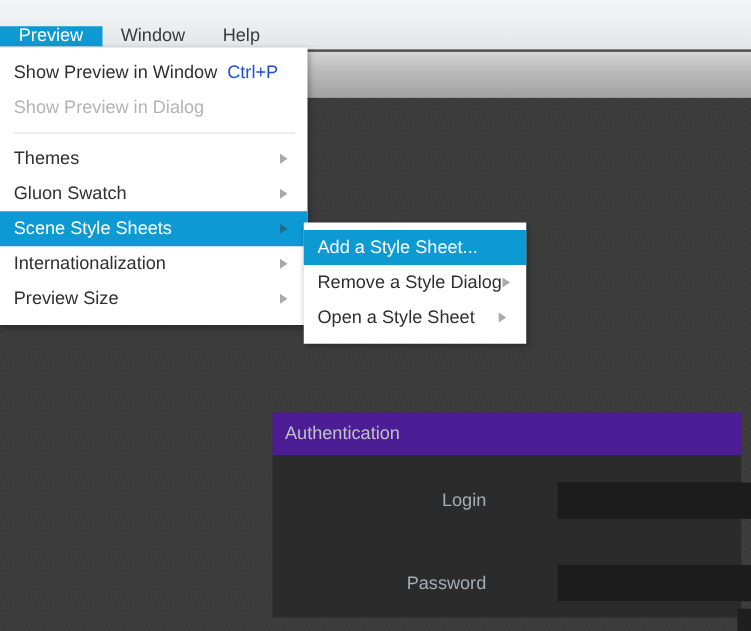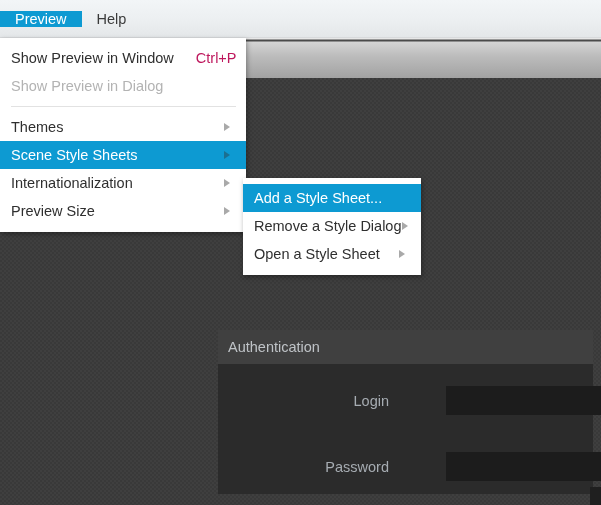--- a/index.html
+++ b/index.html
@@ -48,21 +48,21 @@
 
   
   .menubar {
     position: absolute;
     left: 0;
     top: 0;
     width: 601px;
     height: 38px;
     background: linear-gradient(to bottom, #f2f5f7 0%, #eceff1 55%, #e4e7e9 100%);
     display: flex;
-    align-items: center;
+    align-items: flex-end;
     box-sizing: border-box;
     border-bottom: 1px solid #d8dadc;
   }
   .menubar-item {
     display: flex;
     align-items: center;
     padding: 0 15px;
     font-size: 14.5px;
     color: #3a3a3a;
     cursor: default;
@@ -100,22 +100,22 @@
   }
   .menu-item.disabled {
     color: #b3b3b3;
   }
   .menu-item.selected {
     background: #0d9ad2;
     color: #ffffff;
   }
   .menu-item .label { flex: 0 0 auto; }
   .menu-item .accel {
-    margin-left: 22px;
-    color: #be185d;
+    margin-left: 8px;
+    color: #1d4ed8;
     font-size: 14.5px;
   }
   .menu-item .spacer { flex: 1 1 auto; }
   .arrow {
     width: 0;
     height: 0;
     border-top: 4.5px solid transparent;
     border-bottom: 4.5px solid transparent;
     border-left: 6px solid #a9a9a9;
     margin-right: 2px;
@@ -148,21 +148,21 @@
     left: 218px;
     top: 330px;
     width: 375px;
     height: 164px;
     background: #2b2b2b;
     box-sizing: border-box;
     z-index: 10;
   }
   .auth-title {
     height: 34px;
-    background: #404040;
+    background: #4c1d95;
     display: flex;
     align-items: center;
     padding-left: 10px;
     box-sizing: border-box;
     font-size: 14.5px;
     color: #bfc3c7;
     user-select: none;
   }
   .auth-body {
     position: relative;
@@ -217,20 +217,23 @@
 
   <div class="canvas-bg"></div>
 
   <div class="toolbar"></div>
 
   <div class="menubar">
     <div class="menubar-item active">
       <span>Preview</span>
     </div>
     <div class="menubar-item">
+      <span>Window</span>
+    </div>
+    <div class="menubar-item">
       <span>Help</span>
     </div>
   </div>
 
   <div class="dropdown">
 
     <div class="menu-item">
       <span class="label">Show Preview in Window</span>
       <span class="accel">Ctrl+P</span>
     </div>
@@ -240,20 +243,25 @@
     </div>
 
     <div class="separator"></div>
 
     <div class="menu-item">
       <span class="label">Themes</span>
       <span class="spacer"></span>
       <span class="arrow"></span>
     </div>
 
+    <div class="menu-item">
+      <span class="label">Gluon Swatch</span>
+      <span class="spacer"></span>
+      <span class="arrow"></span>
+    </div>
 
     <div class="menu-item selected">
       <span class="label">Scene Style Sheets</span>
       <span class="spacer"></span>
       <span class="arrow"></span>
     </div>
 
     <div class="menu-item">
       <span class="label">Internationalization</span>
       <span class="spacer"></span>

